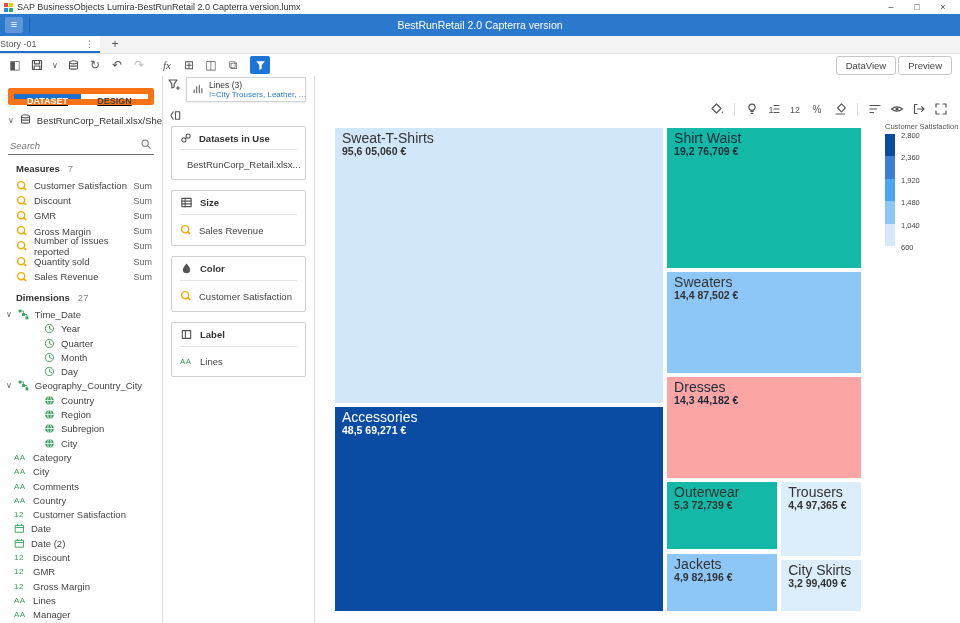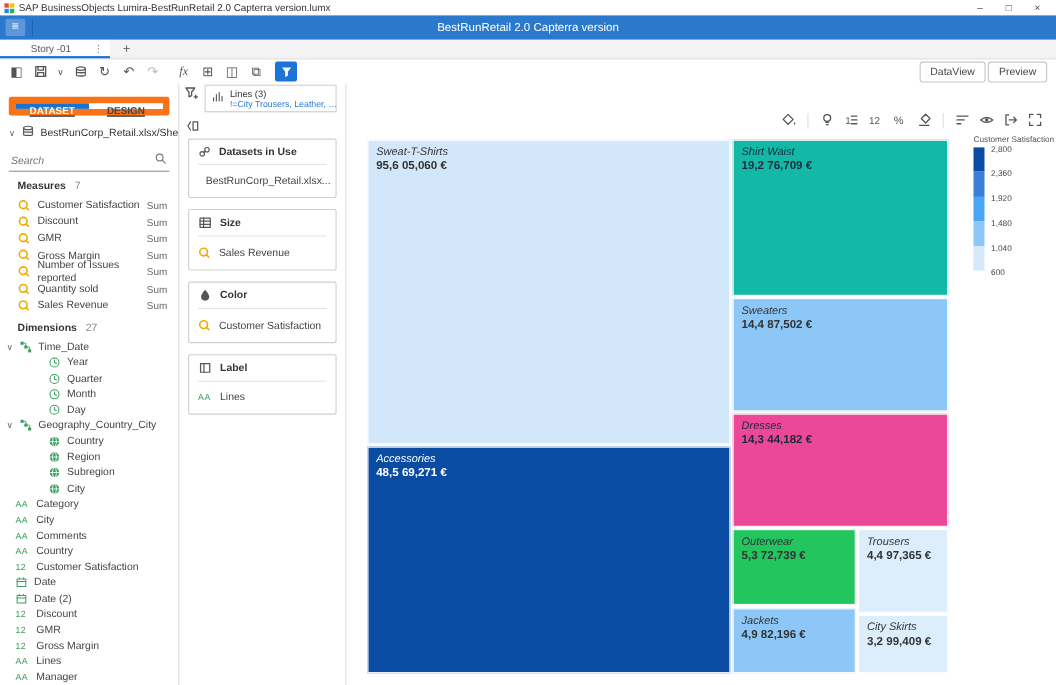--- a/index.html
+++ b/index.html
@@ -18,21 +18,21 @@
   
   .appheader { height:22px; background:#2b79cc; display:flex; align-items:center; position:relative; }
   .hamburger { width:18px; height:16px; margin-left:5px; background:#5d97d9; border-radius:2px;
     color:#fff; font-size:11px; line-height:15px; text-align:center; cursor:pointer; }
   .hsep { width:1px; height:16px; background:#1f64b2; margin-left:6px; }
   .htitle { position:absolute; left:0; right:0; text-align:center; color:#fff; font-size:10.5px; }
   
   .tabbar { height:18px; background:#f3f3f3; border-bottom:1px solid #e2e2e2;
     display:flex; align-items:flex-end; }
   .tab { width:100px; height:17px; background:#fff; border-bottom:2px solid #1b72ce;
-    display:flex; align-items:center; justify-content:space-between; padding:0 6px 0 28px;
+    display:flex; align-items:center; justify-content:space-between; padding:0 6px 0 0;
     font-size:9px; color:#555; cursor:pointer; }
   .tabmenu { color:#777; font-size:9px; }
   .tabadd { width:30px; height:17px; text-align:center; font-size:12px; color:#555;
     line-height:16px; cursor:pointer; }
   
   .toolbar { height:22px; display:flex; align-items:center; padding-left:6px; position:relative; }
   .tbicons { display:flex; align-items:center; gap:4px; }
   .tbi { min-width:18px; height:18px; display:flex; align-items:center; justify-content:center;
     font-size:12px; color:#555; cursor:pointer; }
   .tbi.small { font-size:8px; min-width:10px; }
@@ -82,21 +82,21 @@
   .cardhdr { display:flex; gap:7px; align-items:center; font-size:9.5px; font-weight:bold;
     color:#333; padding-bottom:5px; border-bottom:1px solid #e4e4e4; }
   .carditem { display:flex; gap:7px; align-items:center; font-size:9.5px; color:#444;
     padding:9px 0 5px 0; cursor:pointer; }
   
   .ctb { position:absolute; top:26px; right:12px; display:flex; align-items:center; gap:8px; }
   .ctb .cti { cursor:pointer; display:flex; }
   .ctb .sep { width:1px; height:13px; background:#ddd; margin:0 2px; }
   .treemap { position:absolute; left:19px; top:51px; width:528px; height:485px; }
   .tile { position:absolute; border:1px solid #fff; padding:4px 7px; overflow:hidden; cursor:pointer; }
-  .tname { font-size:10px; line-height:13px;font-style:italic; }
+  .tname { font-size:14px; line-height:13px; }
   .tval  { font-size:10.5px; font-weight:bold; line-height:13px; }
   .legend { position:absolute; left:570px; top:46px; width:75px; }
   .ltitle { font-size:7.5px; color:#555; margin-bottom:3px; }
   .lbody { position:relative; height:112px; }
   .lsw { width:10px; height:22.4px; }
   .llab { position:absolute; left:16px; font-size:7.5px; color:#444; }
 </style>
 </head>
 <body>
 
@@ -596,25 +596,25 @@
           <div class="tval">48,5 69,271 €</div>
         </div>
         <div class="tile" style="left: 62.9%; top: 0%; width: 37.1%; height: 29.3%; background: #14b8a6; color: rgb(28, 43, 58);">
           <div class="tname">Shirt Waist</div>
           <div class="tval">19,2 76,709 €</div>
         </div>
         <div class="tile" style="left: 62.9%; top: 29.7%; width: 37.1%; height: 21.2%; background: rgb(141, 199, 248); color: rgb(51, 51, 51);">
           <div class="tname">Sweaters</div>
           <div class="tval">14,4 87,502 €</div>
         </div>
-        <div class="tile" style="left: 62.9%; top: 51.3%; width: 37.1%; height: 21.2%; background: #ec4899; color: rgb(28, 43, 58);">
+        <div class="tile" style="left: 62.9%; top: 51.3%; width: 37.1%; height: 21.2%; background: #fca5a5; color: rgb(28, 43, 58);">
           <div class="tname">Dresses</div>
           <div class="tval">14,3 44,182 €</div>
         </div>
-        <div class="tile" style="left: 62.9%; top: 73%; width: 21.2%; height: 14.2%; background: #22c55e; color: rgb(51, 51, 51);">
+        <div class="tile" style="left: 62.9%; top: 73%; width: 21.2%; height: 14.2%; background: #14b8a6; color: rgb(51, 51, 51);">
           <div class="tname">Outerwear</div>
           <div class="tval">5,3 72,739 €</div>
         </div>
         <div class="tile" style="left: 84.5%; top: 73%; width: 15.5%; height: 15.7%; background: rgb(220, 237, 252); color: rgb(51, 51, 51);">
           <div class="tname">Trousers</div>
           <div class="tval">4,4 97,365 €</div>
         </div>
         <div class="tile" style="left: 62.9%; top: 87.8%; width: 21.2%; height: 12.2%; background: rgb(141, 199, 248); color: rgb(51, 51, 51);">
           <div class="tname">Jackets</div>
           <div class="tval">4,9 82,196 €</div>

